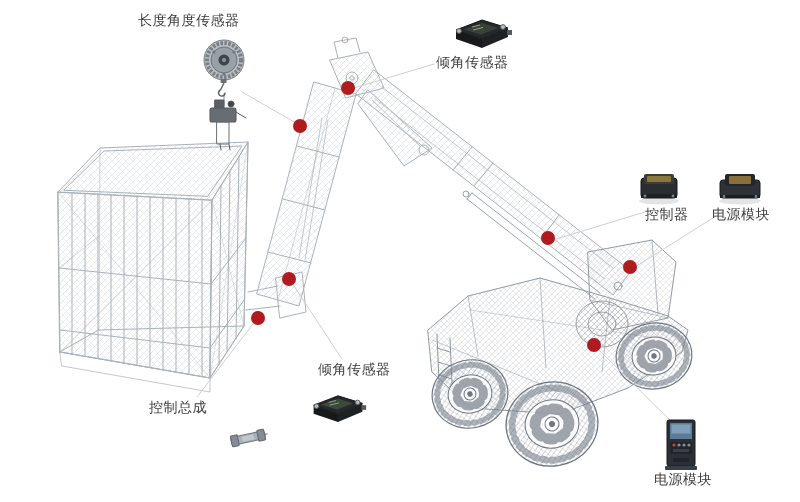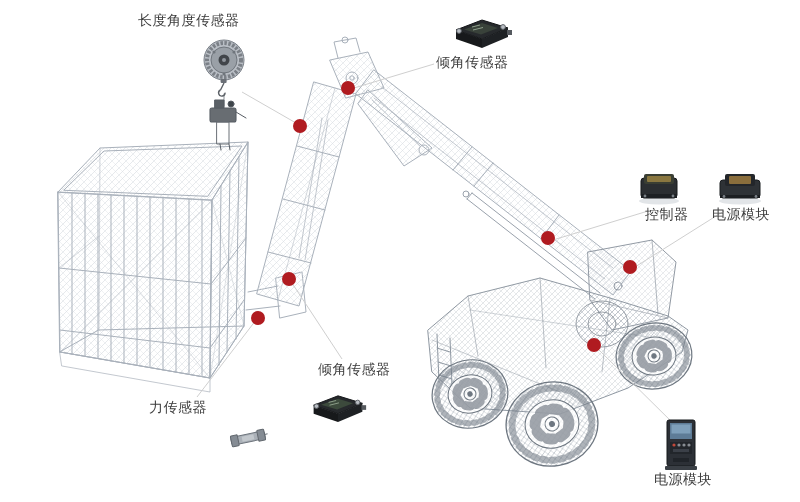--- a/index.html
+++ b/index.html
@@ -294,16 +294,16 @@
     <rect x="13" y="31" width="16" height="3" fill="#3b4048"></rect>
     <rect x="13" y="40" width="16" height="4" fill="#202429"></rect>
     <rect x="5" y="48" width="32" height="4" rx="1" fill="#3a3f45"></rect>
   </svg>
 
   <div class="label" id="lbl-length">长度角度传感器</div>
   <div class="label" id="lbl-tilt-top">倾角传感器</div>
   <div class="label" id="lbl-controller">控制器</div>
   <div class="label" id="lbl-power">电源模块</div>
   <div class="label" id="lbl-tilt-bottom">倾角传感器</div>
-  <div class="label" id="lbl-force">力传感器</div>
+  <div class="label" id="lbl-force">控制总成</div>
   <div class="label" id="lbl-assembly">电源模块</div>
 
 </div>
 
 </body></html>

